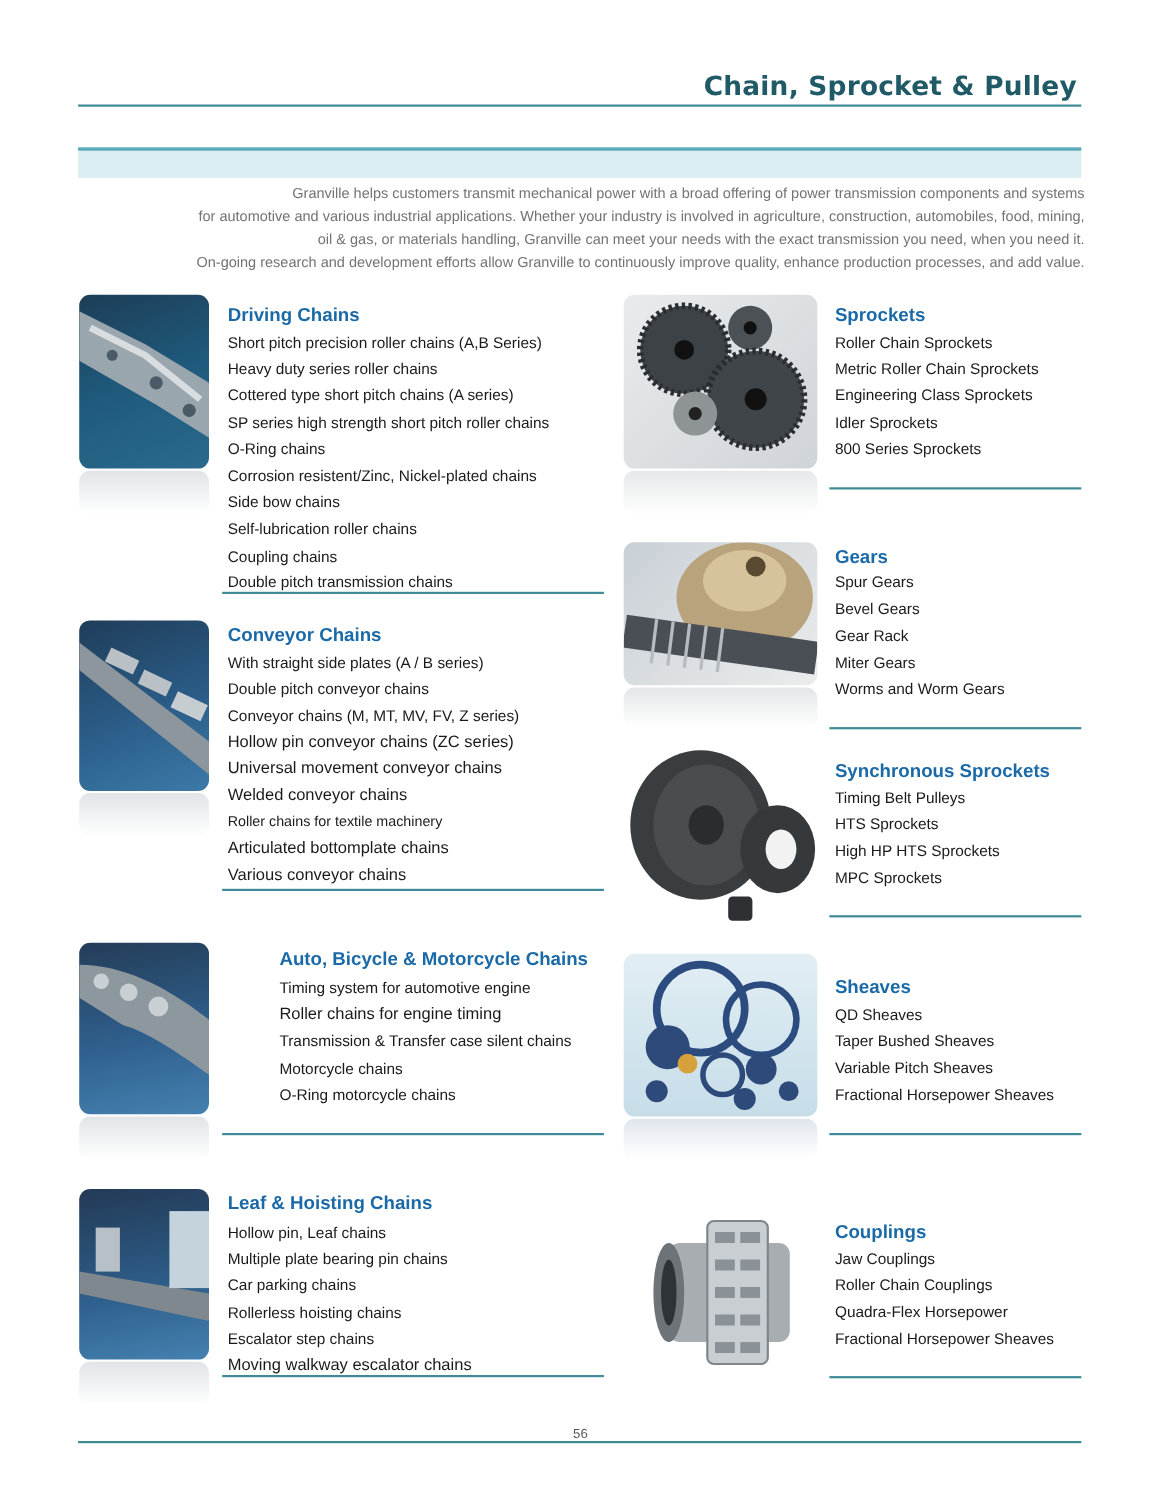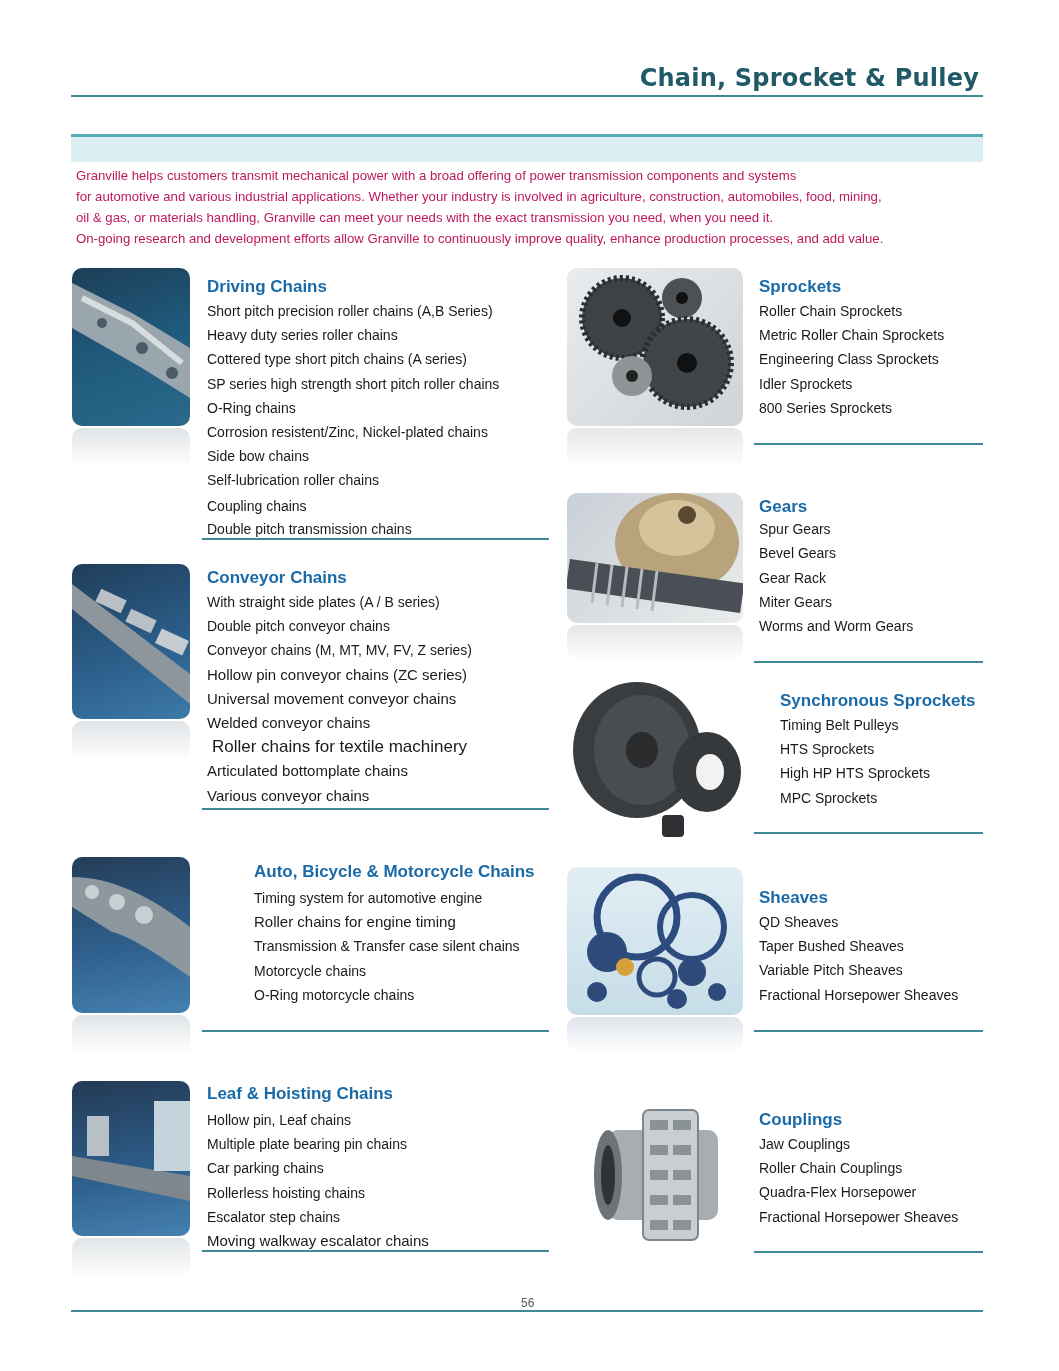--- a/index.html
+++ b/index.html
@@ -4,21 +4,21 @@
 <style>
   html, body { margin:0; padding:0; background:#ffffff; }
   body { width:1059px; height:1371px; position:relative; overflow:hidden;
          font-family:"DejaVu Sans", sans-serif; color:#1a1a1a; }
   .title { position:absolute; right:80px; top:64px; font-size:24px; font-weight:bold;
            color:#1f5a66; letter-spacing:0.2px; font-family:"DejaVu Sans", sans-serif; }
   .title-rule { position:absolute; left:71px; top:95px; width:912px; height:2px; background:#3e8a97; }
   .band { position:absolute; left:71px; top:134px; width:912px; height:28px;
           background:#dbeef1; border-top:3px solid #5aaab8; box-sizing:border-box; }
   .intro { position:absolute; left:76px; top:165px; width:910px; font-size:13.2px;
-           line-height:21px; color:#be185d; font-family:"Liberation Sans", sans-serif; }
+           line-height:21px; color:#737373; font-family:"Liberation Sans", sans-serif;text-align:right; }
   .intro div { white-space:nowrap; }
 
   .thumb { position:absolute; border-radius:10px; overflow:hidden; }
   .reflect { position:absolute; border-radius:10px; opacity:0.35; }
 
   .section { position:absolute; font-family:"Liberation Sans", sans-serif; }
   .section h3 { margin:0; font-size:17px; font-weight:bold; color:#1b6aa8; line-height:22px; }
   .section ul { list-style:none; margin:0; padding:0; }
   .section li { font-size:14px; line-height:24.2px; color:#1a1a1a; white-space:nowrap; }
   .rule { position:absolute; height:2px; background:#3e8a97; }
@@ -178,21 +178,21 @@
 
 <div class="section" style="left:207px;top:567px;">
   <h3>Conveyor Chains</h3>
   <ul style="margin-top:1px;">
     <li>With straight side plates (A / B series)</li>
     <li>Double pitch conveyor chains</li>
     <li>Conveyor chains (M, MT, MV, FV, Z series)</li>
     <li style="font-size:15px;">Hollow pin conveyor chains (ZC series)</li>
     <li style="font-size:15px;">Universal movement conveyor chains</li>
     <li style="font-size:15px;">Welded conveyor chains</li>
-    <li style="font-size:17px;text-align:center;">Roller chains for textile machinery</li>
+    <li style="font-size:13px;">Roller chains for textile machinery</li>
     <li style="font-size:15px;">Articulated bottomplate chains</li>
     <li style="font-size:15px;">Various conveyor chains</li>
   </ul>
 </div>
 <div class="rule" style="left:202px;top:808px;width:347px;"></div>
 
 <div class="section" style="left:207px;top:861px;margin-left:47px;">
   <h3>Auto, Bicycle &amp; Motorcycle Chains</h3>
   <ul style="margin-top:3px;">
     <li>Timing system for automotive engine</li>
@@ -234,21 +234,21 @@
   <ul>
     <li style="line-height:22px;">Spur Gears</li>
     <li style="line-height:26px;">Bevel Gears</li>
     <li>Gear Rack</li>
     <li>Miter Gears</li>
     <li>Worms and Worm Gears</li>
   </ul>
 </div>
 <div class="rule" style="left:754px;top:661px;width:229px;"></div>
 
-<div class="section" style="left:780px;top:690px;">
+<div class="section" style="left:759px;top:690px;">
   <h3>Synchronous Sprockets</h3>
   <ul style="margin-top:1px;">
     <li>Timing Belt Pulleys</li>
     <li>HTS Sprockets</li>
     <li>High HP HTS Sprockets</li>
     <li>MPC Sprockets</li>
   </ul>
 </div>
 <div class="rule" style="left:754px;top:832px;width:229px;"></div>
 

